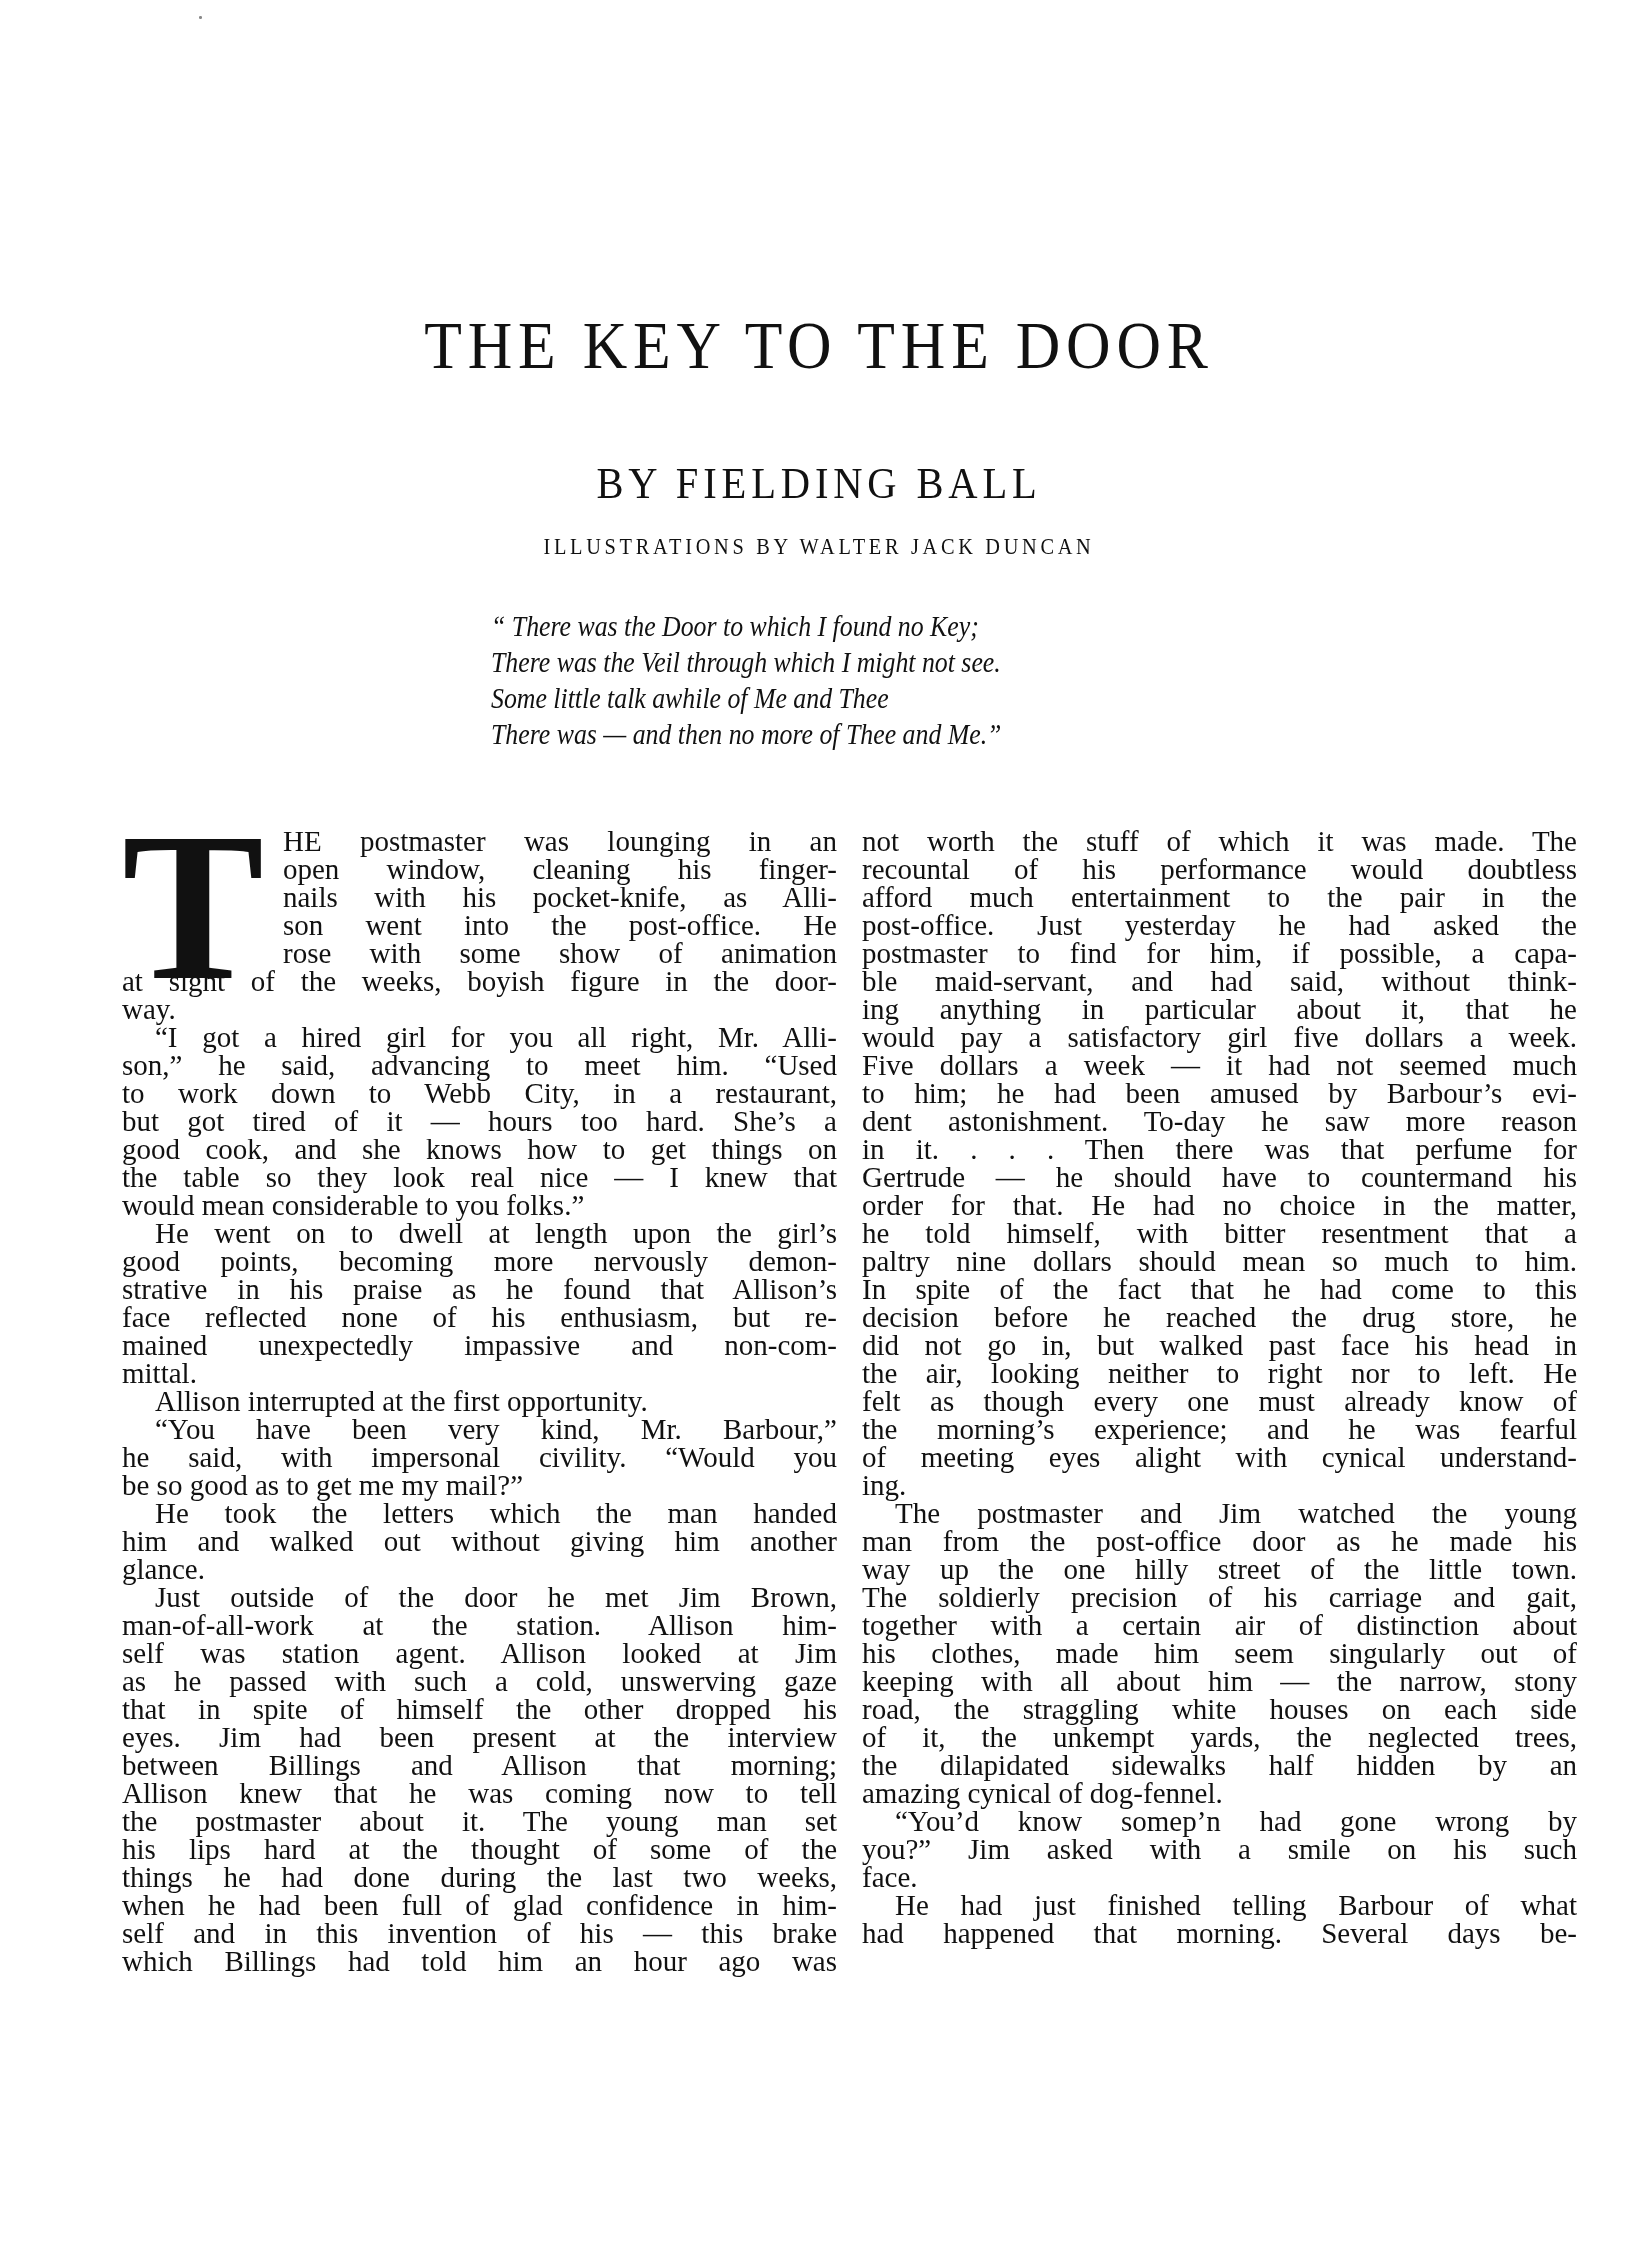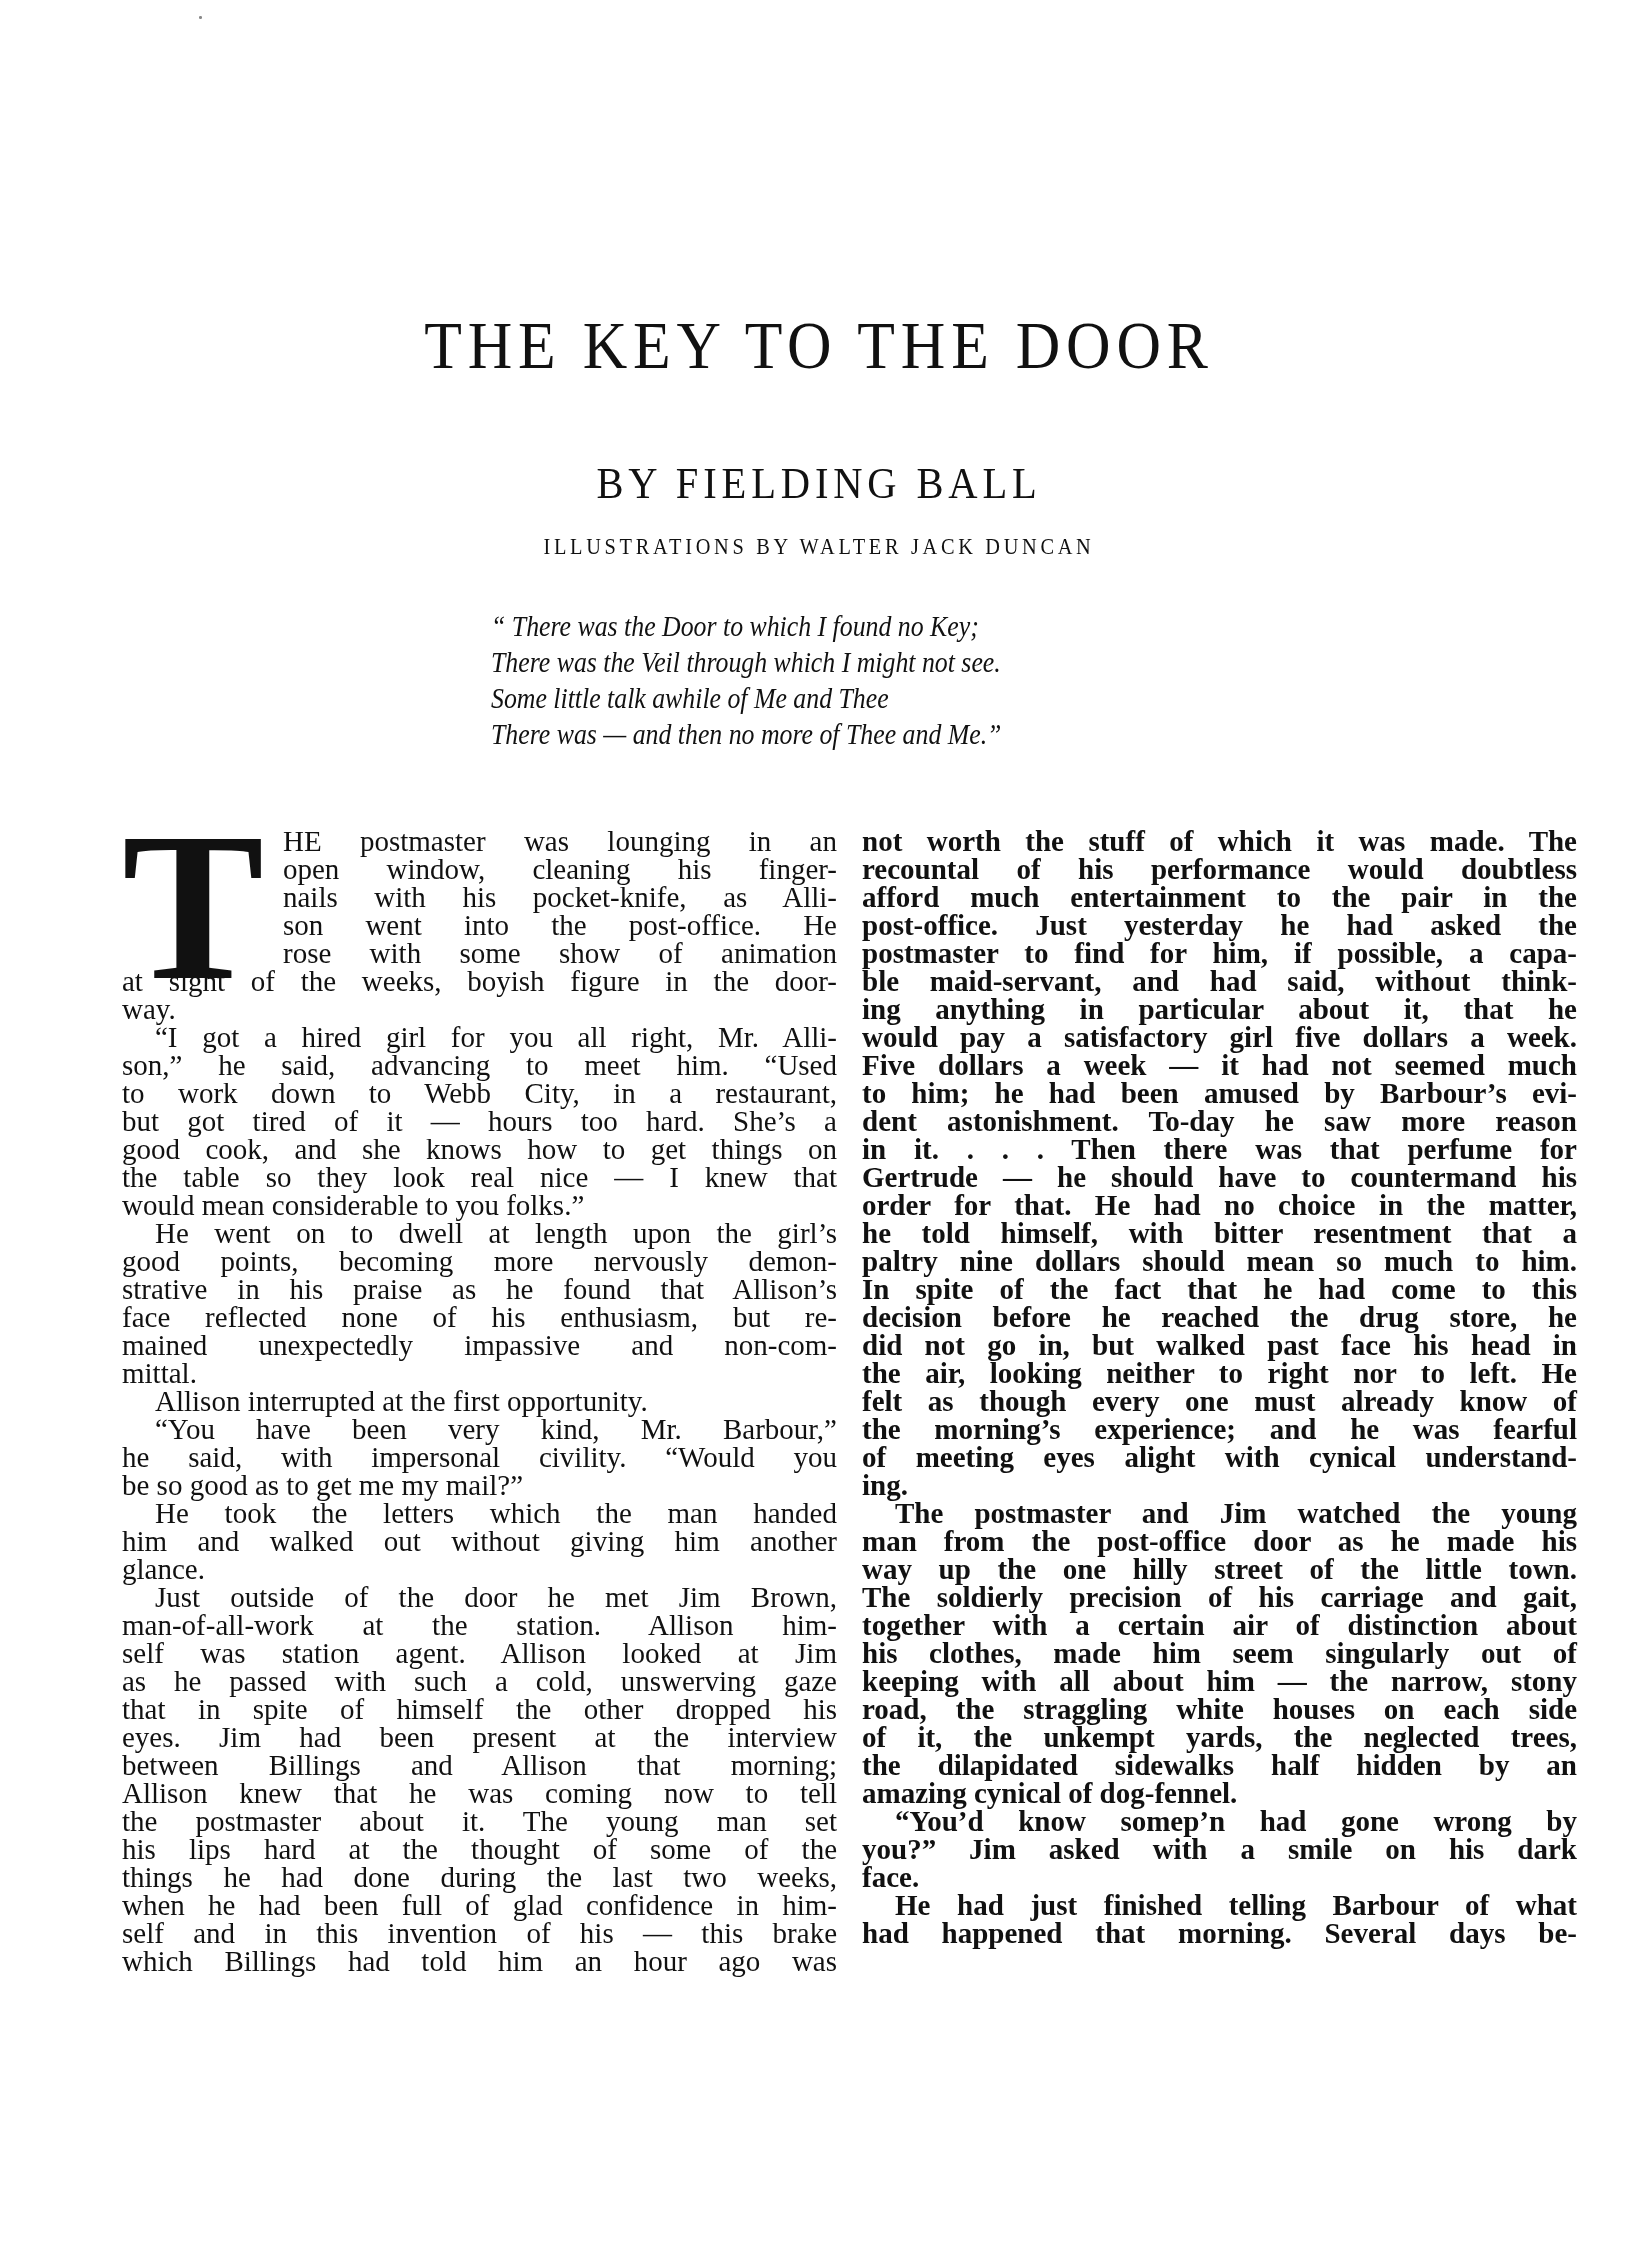--- a/index.html
+++ b/index.html
@@ -34,21 +34,21 @@
     position: absolute; left: 491px; top: 608px; width: 769px;
     font-style: italic; font-size: 30px; line-height: 36px;
     transform: scaleX(0.86); transform-origin: left top;
   }
   .epigraph div { white-space: nowrap; }
 
   .col {
     position: absolute; top: 827px; width: 715px;
   }
   .col-left { left: 122px; }
-  .col-right { left: 862px; font-weight: bold; }
+  .col-right { left: 862px; }
   .line {
     height: 28px; line-height: 28px;
     font-size: 29px; white-space: nowrap;
     text-align: justify; text-align-last: justify;
     transform-origin: left center;
   }
   .line.last { text-align-last: left; }
   .line.indent { padding-left: 33px; }
   .line.dropped { padding-left: 161px; }
 
@@ -150,20 +150,20 @@
       <div class="line">way up the one hilly street of the little town.</div>
       <div class="line">The soldierly precision of his carriage and gait,</div>
       <div class="line">together with a certain air of distinction about</div>
       <div class="line">his clothes, made him seem singularly out of</div>
       <div class="line">keeping with all about him — the narrow, stony</div>
       <div class="line">road, the straggling white houses on each side</div>
       <div class="line">of it, the unkempt yards, the neglected trees,</div>
       <div class="line">the dilapidated sidewalks half hidden by an</div>
       <div class="line last">amazing cynical of dog-fennel.</div>
       <div class="line indent">“You’d know somep’n had gone wrong by</div>
-      <div class="line">you?” Jim asked with a smile on his dark</div>
+      <div class="line">you?” Jim asked with a smile on his such</div>
       <div class="line last">face.</div>
       <div class="line indent">He had just finished telling Barbour of what</div>
       <div class="line">had happened that morning.  Several days be-</div>
     </div>
 
 </div>
 
 
 </body></html>

